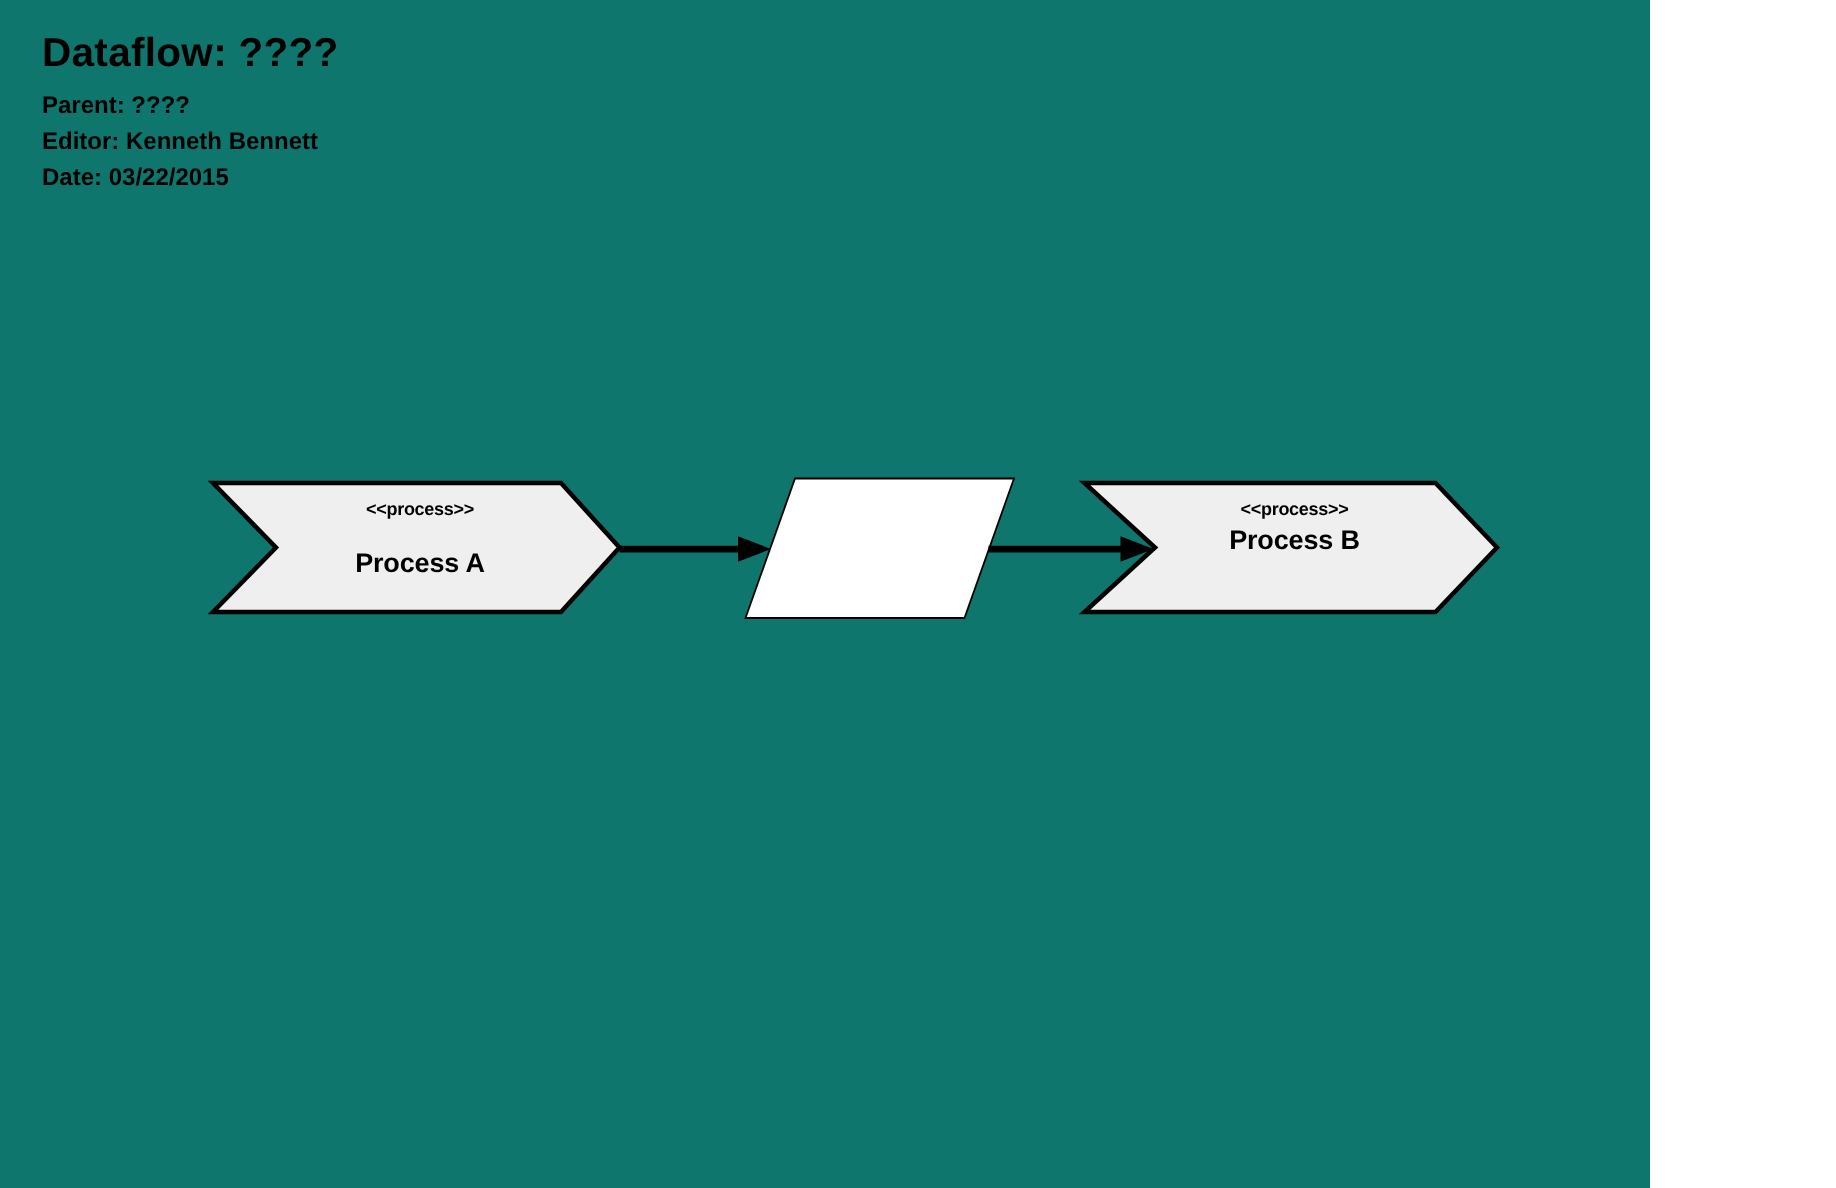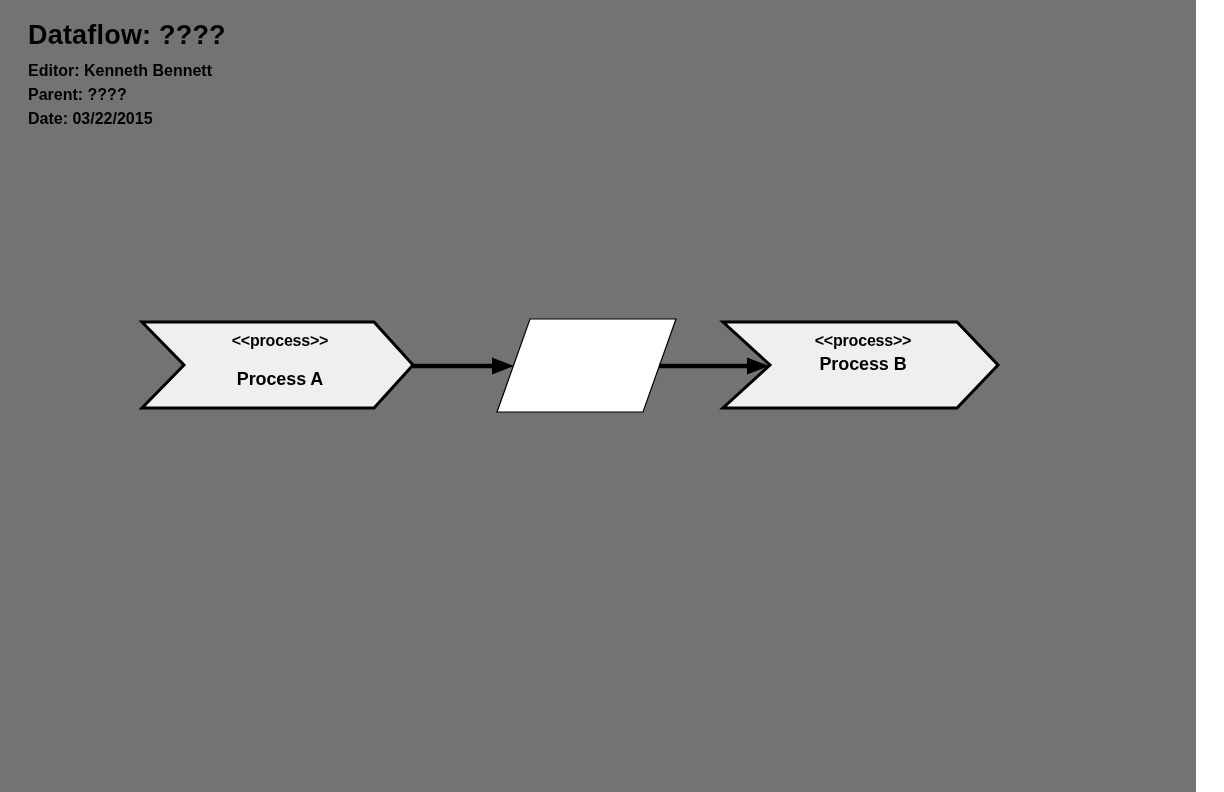--- a/index.html
+++ b/index.html
@@ -3,23 +3,23 @@
 <meta charset="utf-8">
 <style>
   html, body {
     margin: 0;
     padding: 0;
     background: #ffffff;
     font-family: "Liberation Sans", sans-serif;
   }
   .page {
     position: relative;
-    width: 1196px;
+    width: 1100px;
     height: 792px;
-    background: #737373;
+    background: #0f766e;
     overflow: hidden;
   }
   .header {
     position: absolute;
     left: 28px;
     top: 20px;
     color: #000000;
   }
   .header .title {
     font-size: 27px;
@@ -39,39 +39,39 @@
     width: 1224px;
     height: 792px;
   }
   .node-label {
     position: absolute;
     color: #000000;
     text-align: center;
     pointer-events: none;
   }
   .node-label .stereotype {
-    font-size: 16px;
+    font-size: 12px;
     font-weight: bold;
     letter-spacing: -0.2px;
   }
   .node-label .name {
     font-size: 18px;
     font-weight: bold;
     letter-spacing: -0.1px;
   }
 </style>
 </head>
 <body>
 
 <div class="page">
 
   <div class="header">
     <div class="title">Dataflow: ????</div>
+    <div class="meta">Parent: ????</div>
     <div class="meta">Editor: Kenneth Bennett</div>
-    <div class="meta">Parent: ????</div>
     <div class="meta">Date: 03/22/2015</div>
   </div>
 
   <svg class="diagram-svg" viewBox="0 0 1224 792" xmlns="http://www.w3.org/2000/svg">
 
     <polygon points="142,322 374,322 413,365 374,408 142,408 184,365" stroke="#000000" stroke-width="3" stroke-linejoin="miter" fill="#efefef"></polygon>
 
     <g>
       <line x1="413" y1="366" x2="496" y2="366" stroke-width="4.5" stroke="#000000"></line>
       <polygon points="514,366 492,357.5 492,374.5" fill="#000000"></polygon>

